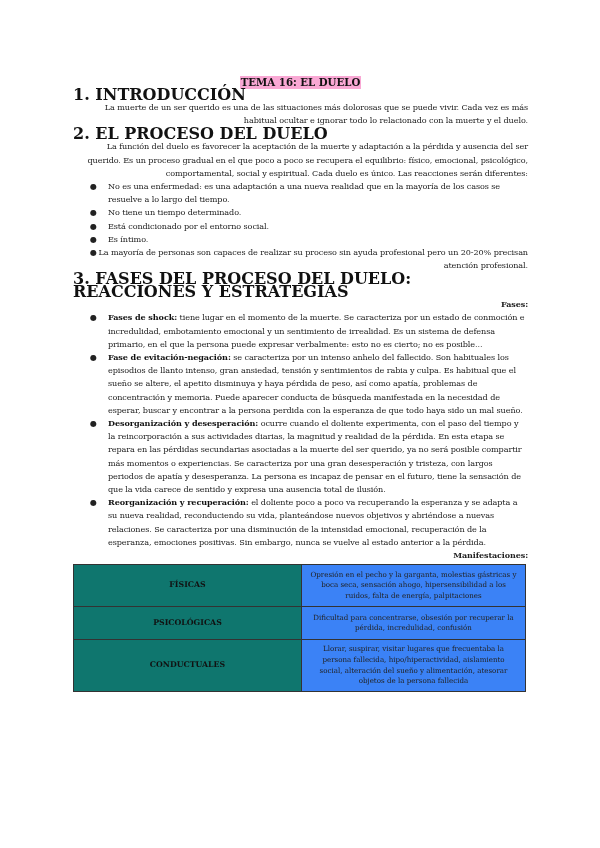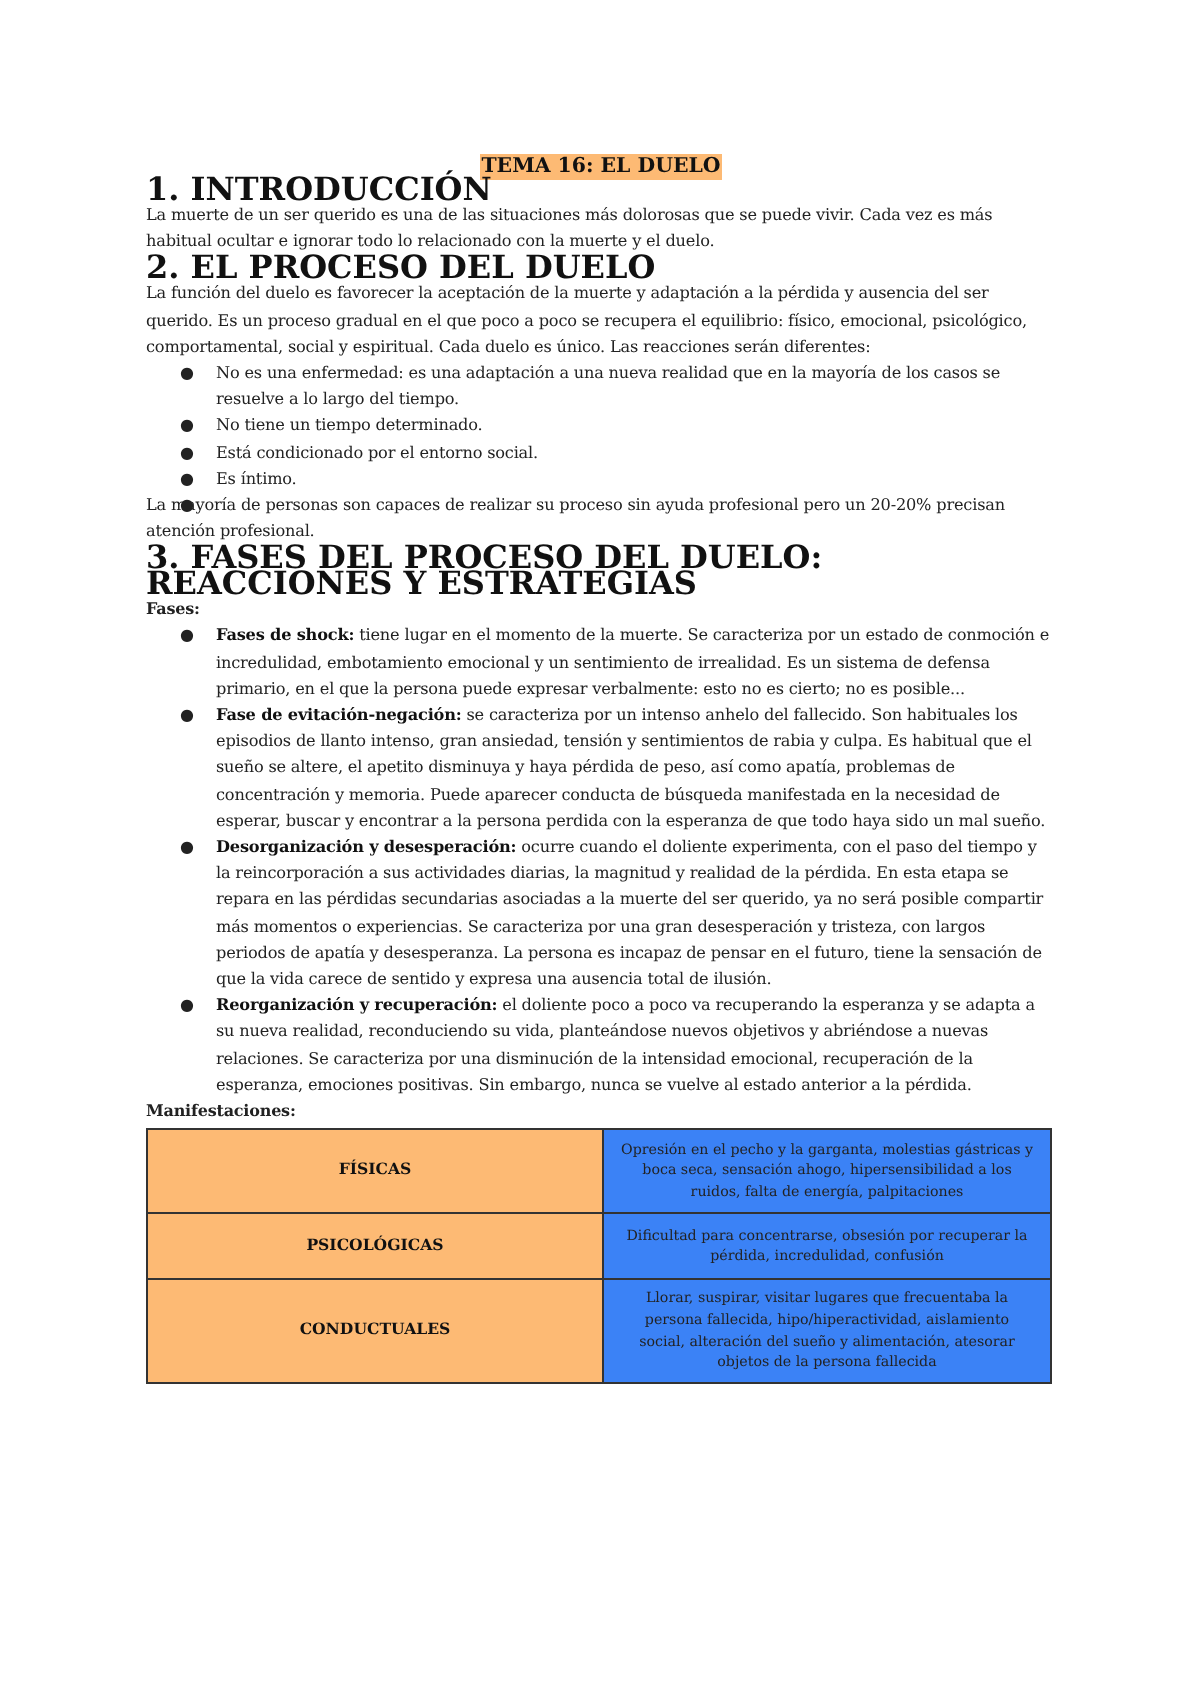--- a/index.html
+++ b/index.html
@@ -1,31 +1,31 @@
 <!DOCTYPE html>
 <html><head>
 <meta charset="utf-8">
 <style>
   html, body { margin: 0; padding: 0; background: #ffffff; }
   body { width: 600px; height: 848px; position: relative; overflow: hidden;
          font-family: "DejaVu Serif", "Liberation Serif", serif; color: #222; }
   .page { position: absolute; left: 73px; top: 71px; width: 455px; }
   .title-wrap { text-align: center; height: 15px; margin-bottom: 2px; }
-  .title { display: inline-block; background: #fdba74; font-weight: bold; font-size: 10.2px;
+  .title { display: inline-block; background: #f9a8d4; font-weight: bold; font-size: 10.2px;
            letter-spacing: 0; line-height: 13px; padding: 0 1px; color: #111; }
   h2 { font-size: 16px; font-weight: bold; margin: 0; line-height: 13px; color: #111; }
-  p { margin: 0; font-size: 8.1px; line-height: 13.2px; letter-spacing: -0.1px; }
+  p { margin: 0; font-size: 8.1px; line-height: 13.2px; letter-spacing: -0.1px; text-align: right; }
   .sub { font-size: 8px; font-weight: bold; line-height: 13px; margin: 0; }
   ul { margin: 0; padding: 0; list-style: none; }
   li { position: relative; padding-left: 35px; font-size: 8.1px; line-height: 13.2px; letter-spacing: -0.1px; }
   li .bul { position: absolute; left: 17px; top: 0; font-size: 8px; }
   li b { color: #111; }
   table { border-collapse: collapse; width: 453px; margin-top: 2px; }
   td { border: 1.5px solid #333; font-size: 7.1px; line-height: 10.6px; text-align: center; vertical-align: middle; }
-  td.cat { background: #fdba74; width: 225px; font-weight: bold; font-size: 7.8px; color: #111; }
+  td.cat { background: #0f766e; width: 225px; font-weight: bold; font-size: 7.8px; color: #111; }
   td.desc { background: #3b82f6; padding: 1px 8px; }
 </style>
 </head>
 <body>
 
 <div class="page">
   <div class="title-wrap">
     <span class="title">TEMA 16: EL DUELO</span>
   </div>
 

